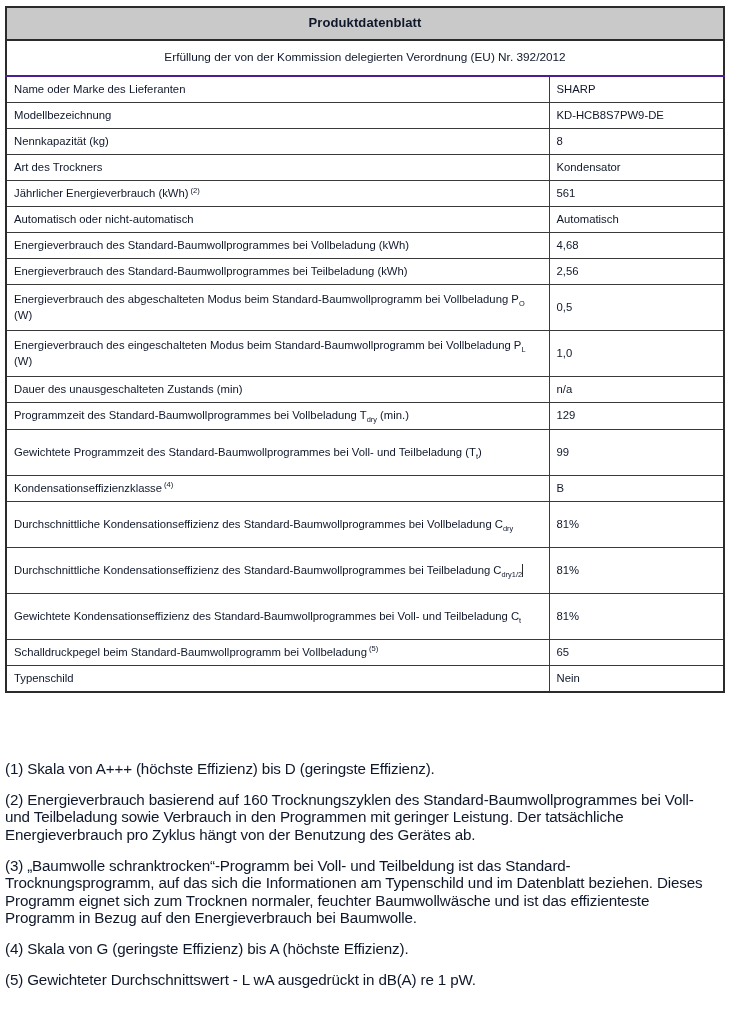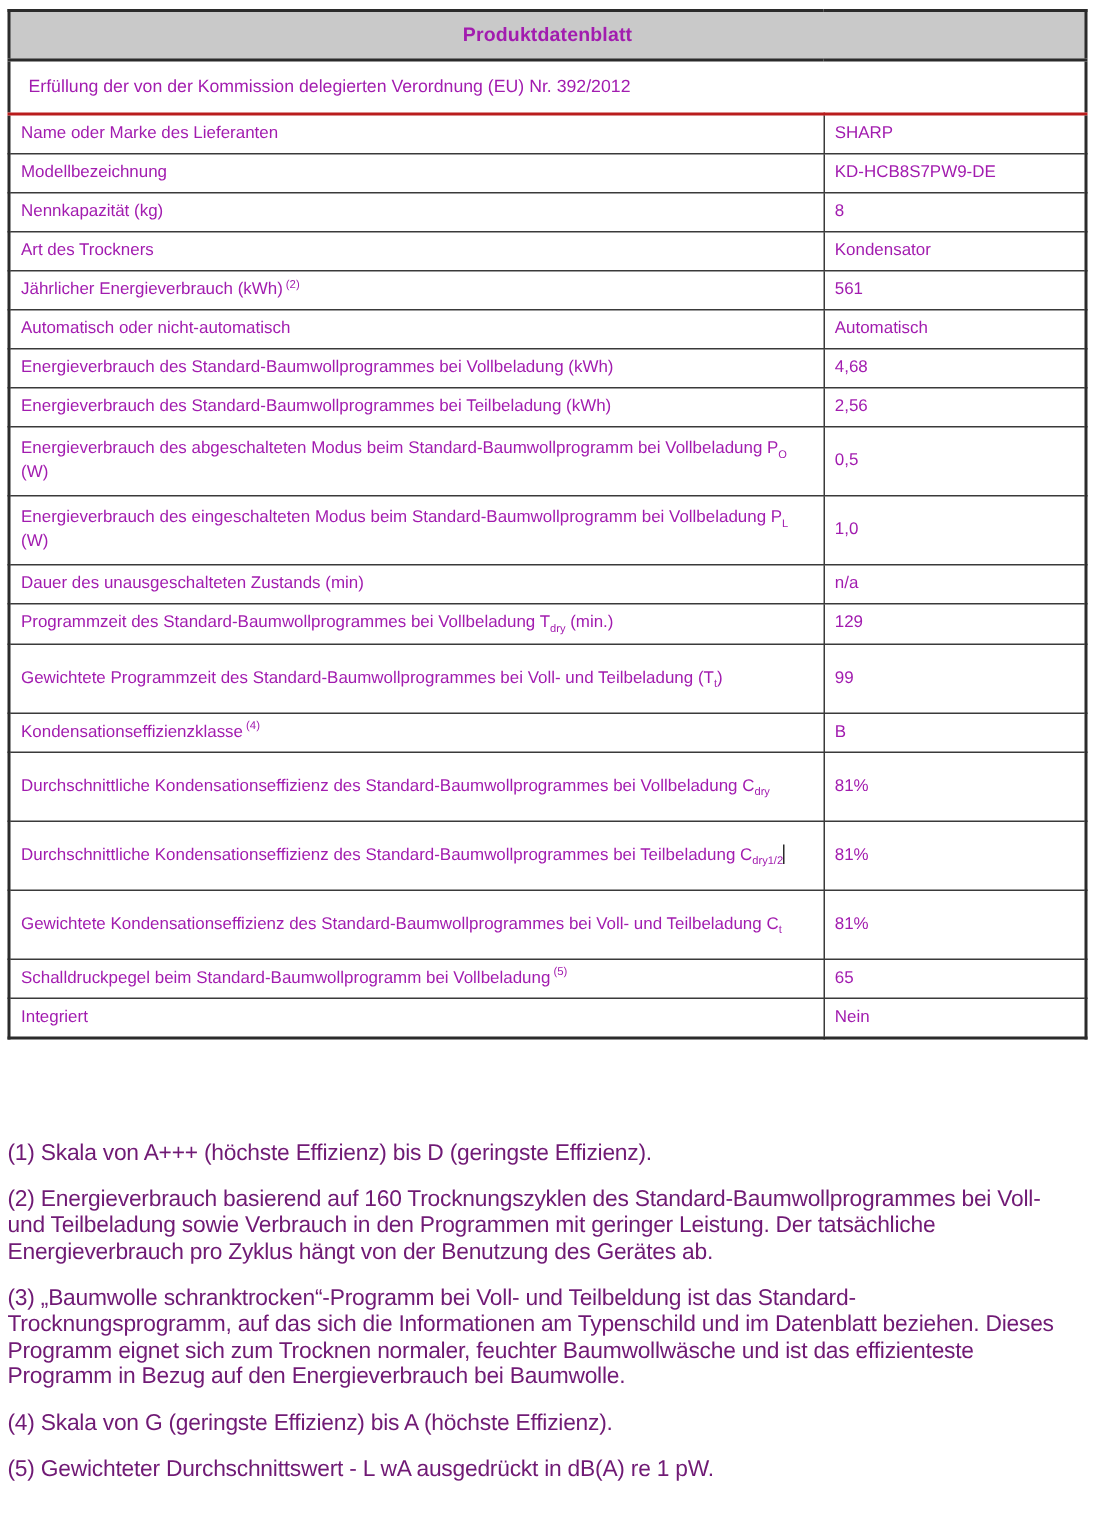--- a/index.html
+++ b/index.html
@@ -32,37 +32,37 @@
     border-collapse: collapse;
     table-layout: fixed;
     border: 2px solid #2b2b2b;
   }
   .datasheet td {
     border: 1px solid #3a3a3a;
     padding: 4px 7px 5px 7px;
     font-size: 11.3px;
     line-height: 1.42;
     vertical-align: middle;
-    color: #a21caf;
+    color: #0f172a;
   }
 
   .title-row td {
     background: #c9c9c9;
     text-align: center;
     font-weight: bold;
     font-size: 13px;
     padding: 6px 0 7px 0;
     border-bottom: 2px solid #2b2b2b;
     letter-spacing: .1px;
   }
   .subtitle-row td {
-    text-align: left;
+    text-align: center;
     font-size: 11.8px;
-    padding: 8px 0 9px 12px;
-    border-bottom: 2px solid #b91c1c;
+    padding: 8px 0 9px 0;
+    border-bottom: 2px solid #4c1d95;
   }
 
   .col-label { width: 543px; }
   .col-value { width: 175px; text-align: center; }
 
   td.value {
     text-align: left;
     font-size: 11.3px;
   }
 
@@ -96,21 +96,21 @@
   .notes {
     position: absolute;
     left: 5px;
     top: 760px;
     width: 712px;
   }
   .note {
     font-size: 15.2px;
     line-height: 1.16;
     margin: 0 0 13px 0;
-    color: #701a75;
+    color: #0f172a;
     letter-spacing: -0.15px;
   }
   .note:last-child { margin-bottom: 0; }
 </style>
 </head>
 <body>
 
 <div class="page">
 
   <table class="datasheet">
@@ -191,21 +191,21 @@
         </tr>
         <tr class="two-line">
           <td>Gewichtete Kondensationseffizienz des Standard-Baumwollprogrammes bei Voll- und Teilbeladung C<sub class="sb">t</sub></td>
           <td class="value">81%</td>
         </tr>
         <tr>
           <td>Schalldruckpegel beim Standard-Baumwollprogramm bei Vollbeladung<sup class="fn">(5)</sup></td>
           <td class="value">65</td>
         </tr>
         <tr>
-          <td>Integriert</td>
+          <td>Typenschild</td>
           <td class="value">Nein</td>
         </tr>
       </tbody>
   </table>
 
   <div class="notes">
       <p class="note">(1) Skala von A+++ (höchste Effizienz) bis D (geringste Effizienz).</p>
       <p class="note">(2) Energieverbrauch basierend auf 160 Trocknungszyklen des Standard-Baumwollprogrammes bei Voll- und Teilbeladung sowie Verbrauch in den Programmen mit geringer Leistung. Der tatsächliche Energieverbrauch pro Zyklus hängt von der Benutzung des Gerätes ab.</p>
       <p class="note">(3) „Baumwolle schranktrocken“-Programm bei Voll- und Teilbeldung ist das Standard-Trocknungsprogramm, auf das sich die Informationen am Typenschild und im Datenblatt beziehen. Dieses Programm eignet sich zum Trocknen normaler, feuchter Baumwollwäsche und ist das effizienteste Programm in Bezug auf den Energieverbrauch bei Baumwolle.</p>
       <p class="note">(4) Skala von G (geringste Effizienz) bis A (höchste Effizienz).</p>

